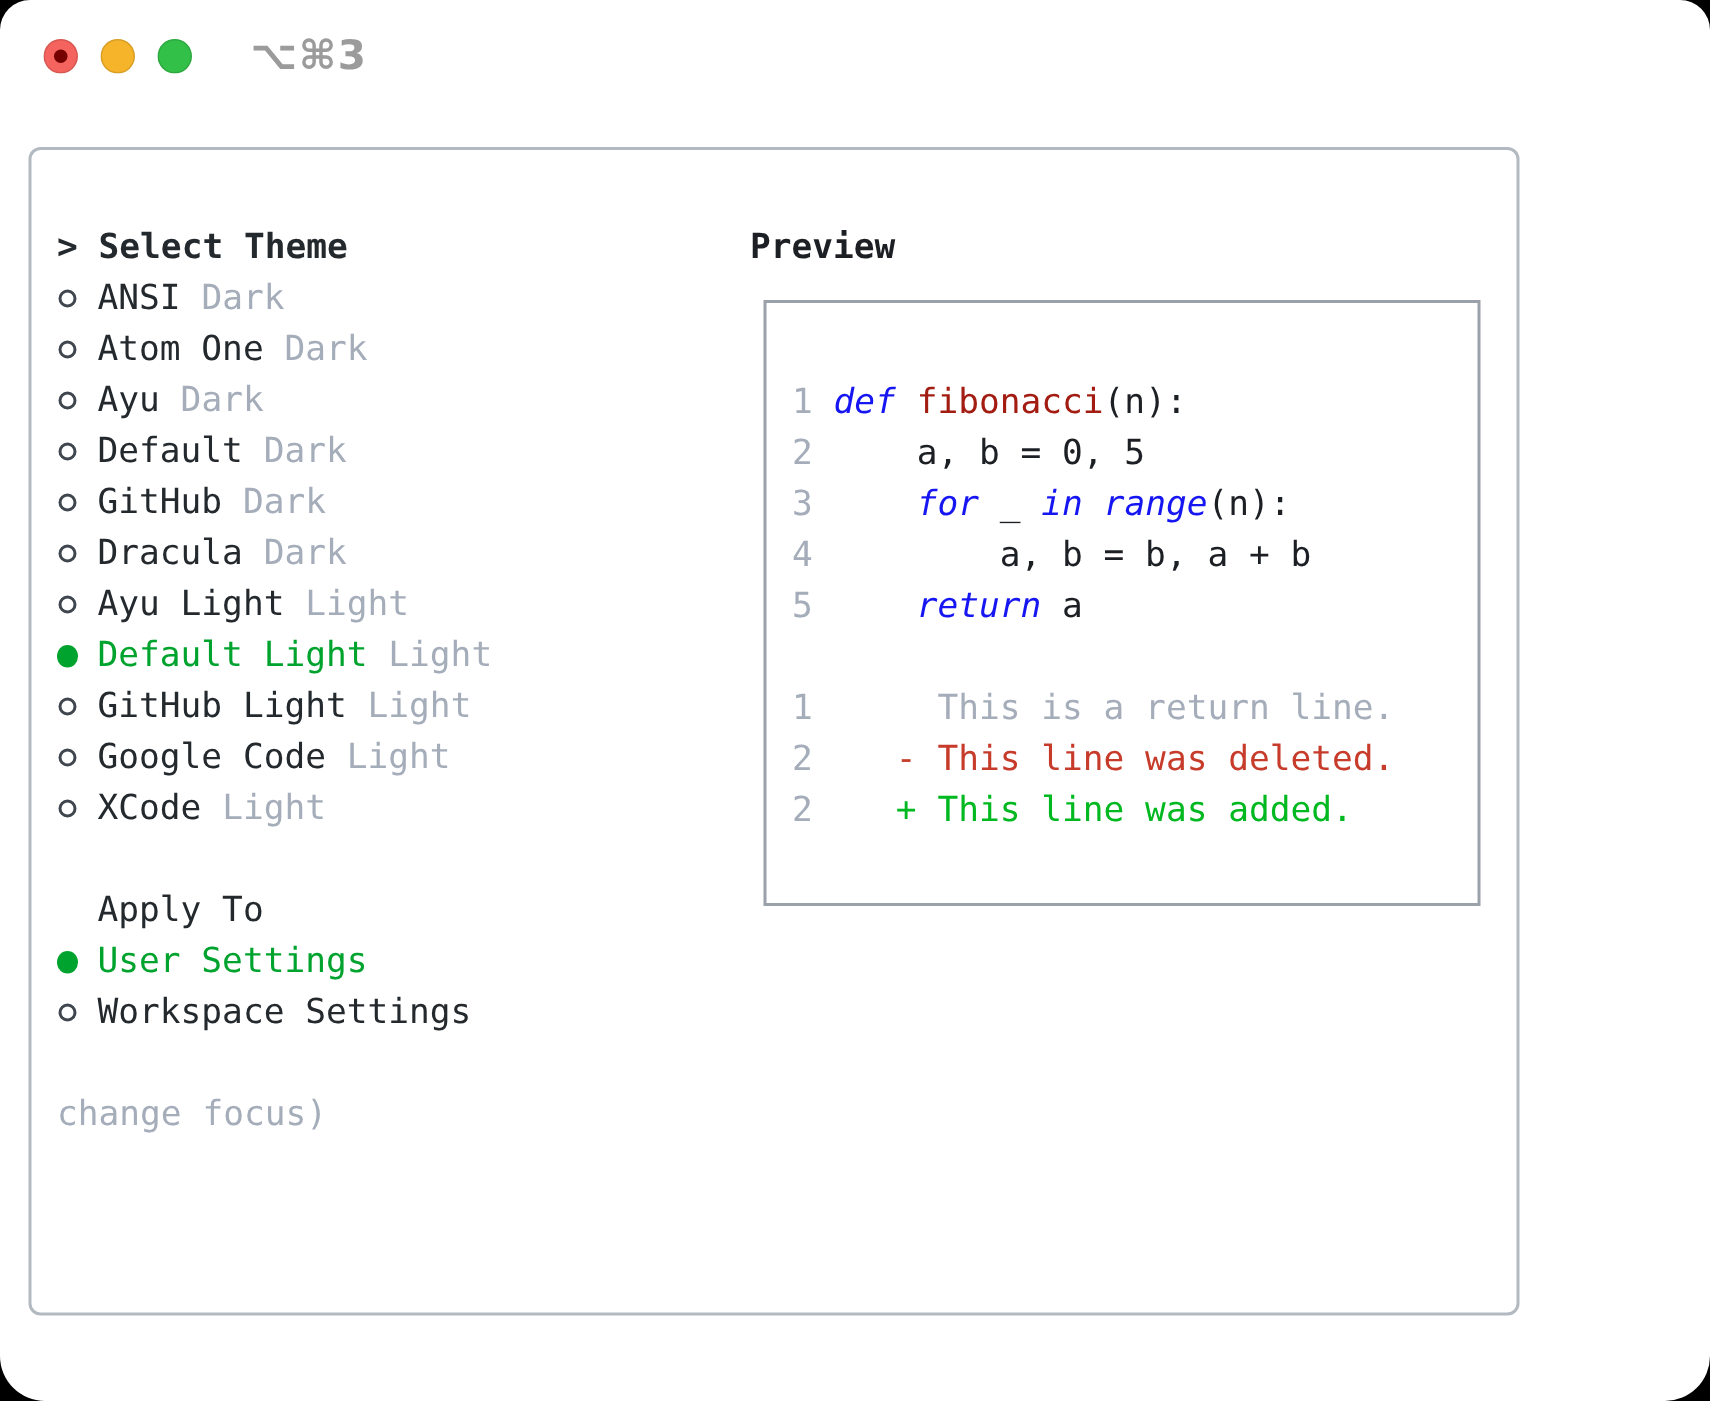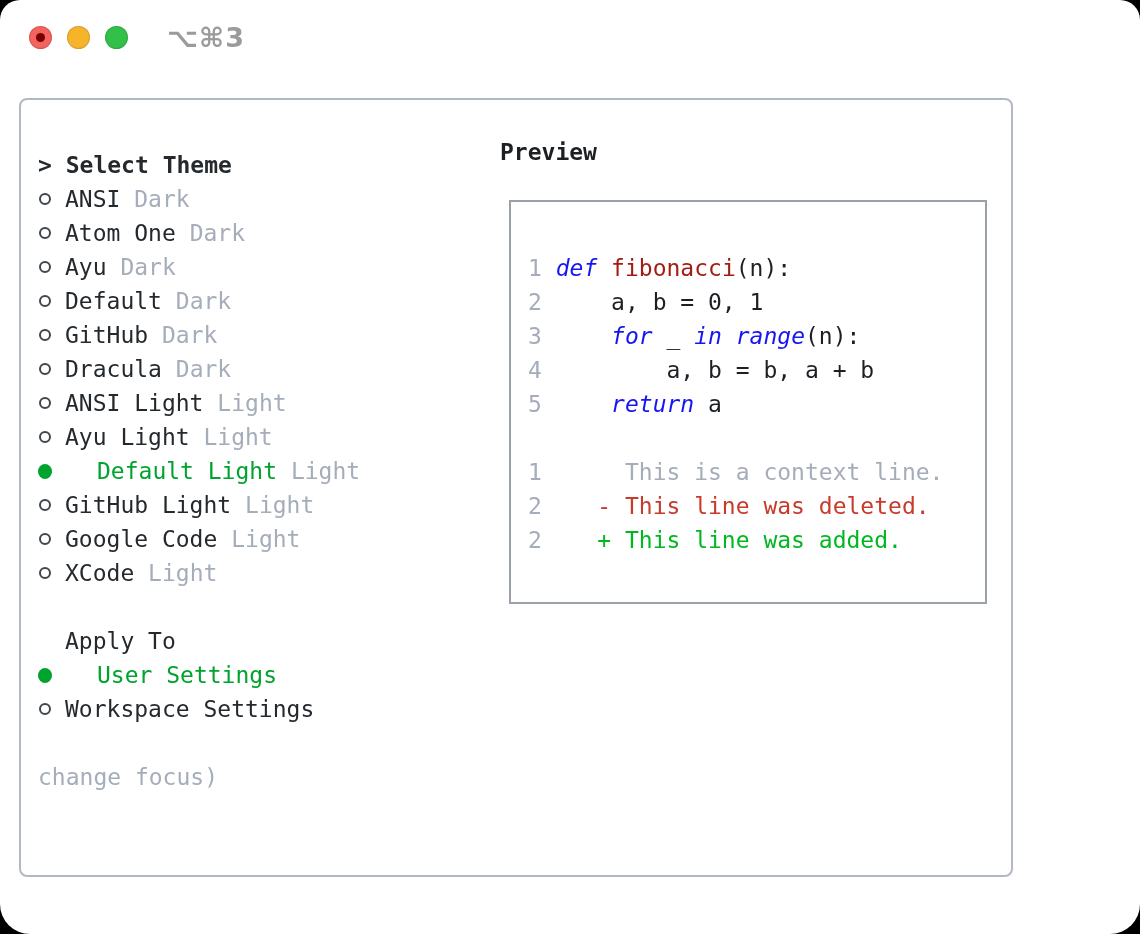--- a/index.html
+++ b/index.html
@@ -23,25 +23,25 @@
     border:2px solid #b3b9c1;border-radius:8px;box-sizing:border-box;background:#fff;
   }
   
   .leftcol{position:absolute;left:38px;top:148px;font-size:23px;color:var(--text-dark);}
   .row{height:34px;display:flex;align-items:center;white-space:pre;}
   .row.header{font-weight:700;}
   .marker{width:14px;height:14px;margin-right:13px;display:flex;align-items:center;justify-content:center;flex:none;}
   .radio{width:12px;height:12px;border:2px solid #3f464e;border-radius:50%;box-sizing:border-box;}
   .radio.on{width:15px;height:15px;border:none;background:var(--accent-green);}
   .item-label{white-space:pre;}
-  .sel .item-name{color:var(--accent-green);margin-left:32px;}
+  .sel .item-name{color:var(--accent-green);}
   .variant{color:var(--muted-gray);margin-top:48px;}
   .hint{color:var(--muted-gray);}
   
-  .preview-title{position:absolute;left:500px;top:135px;height:34px;display:flex;align-items:center;font-size:23px;font-weight:700;color:#1c1f23;}
+  .preview-title{position:absolute;left:500px;top:148px;height:34px;display:flex;align-items:center;font-size:23px;font-weight:700;color:#1c1f23;}
   .preview-box{
     position:absolute;left:509px;top:200px;width:478px;height:404px;
     border:2px solid #9aa1a9;box-sizing:border-box;background:#fff;
   }
   .codeblock{position:absolute;left:17px;top:49px;font-size:23px;}
   .cline{height:34px;display:flex;align-items:center;white-space:pre;}
   .num{color:var(--muted-gray);}
   .kw{color:var(--keyword-blue);font-style:italic;}
   .fn{color:var(--function-red);}
   .pl{color:#1c1f23;}
@@ -68,43 +68,42 @@
   <div class="panel"></div>
 
   <div class="leftcol" id="leftcol">
       <div class="row header"><span>&gt; </span><span>Select Theme</span></div>
       <div class="row"><span class="marker"><span class="radio"></span></span><span class="item-label"><span class="item-name">ANSI</span> <span class="variant">Dark</span></span></div>
       <div class="row"><span class="marker"><span class="radio"></span></span><span class="item-label"><span class="item-name">Atom One</span> <span class="variant">Dark</span></span></div>
       <div class="row"><span class="marker"><span class="radio"></span></span><span class="item-label"><span class="item-name">Ayu</span> <span class="variant">Dark</span></span></div>
       <div class="row"><span class="marker"><span class="radio"></span></span><span class="item-label"><span class="item-name">Default</span> <span class="variant">Dark</span></span></div>
       <div class="row"><span class="marker"><span class="radio"></span></span><span class="item-label"><span class="item-name">GitHub</span> <span class="variant">Dark</span></span></div>
       <div class="row"><span class="marker"><span class="radio"></span></span><span class="item-label"><span class="item-name">Dracula</span> <span class="variant">Dark</span></span></div>
-      <div class="row"><span class="marker"><span class="radio"></span></span><span class="item-label"><span class="item-name">ANSI Light</span> <span class="variant">Light</span></span></div>
       <div class="row"><span class="marker"><span class="radio"></span></span><span class="item-label"><span class="item-name">Ayu Light</span> <span class="variant">Light</span></span></div>
       <div class="row sel"><span class="marker"><span class="radio on"></span></span><span class="item-label"><span class="item-name">Default Light</span> <span class="variant">Light</span></span></div>
       <div class="row"><span class="marker"><span class="radio"></span></span><span class="item-label"><span class="item-name">GitHub Light</span> <span class="variant">Light</span></span></div>
       <div class="row"><span class="marker"><span class="radio"></span></span><span class="item-label"><span class="item-name">Google Code</span> <span class="variant">Light</span></span></div>
       <div class="row"><span class="marker"><span class="radio"></span></span><span class="item-label"><span class="item-name">XCode</span> <span class="variant">Light</span></span></div>
       <div class="row"> </div>
       <div class="row"><span class="marker"></span><span>Apply To</span></div>
       <div class="row sel"><span class="marker"><span class="radio on"></span></span><span class="item-label"><span class="item-name">User Settings</span></span></div>
       <div class="row"><span class="marker"><span class="radio"></span></span><span class="item-label"><span class="item-name">Workspace Settings</span></span></div>
       <div class="row"> </div>
       <div class="row hint"><span>change focus)</span></div>
     </div>
 
   <div class="preview-title">Preview</div>
 
   <div class="preview-box">
     <div class="codeblock" id="codeblock">
         <div class="cline"><span class="num">1 </span><span class="kw">def</span><span class="pl"> </span><span class="fn">fibonacci</span><span class="pl">(n):</span></div>
-        <div class="cline"><span class="num">2 </span><span class="pl">    a, b = 0, 1</span></div>
+        <div class="cline"><span class="num">2 </span><span class="pl">    a, b = 0, 5</span></div>
         <div class="cline"><span class="num">3 </span><span class="pl">    </span><span class="kw">for</span><span class="pl"> _ </span><span class="kw">in</span><span class="pl"> </span><span class="kw">range</span><span class="pl">(n):</span></div>
         <div class="cline"><span class="num">4 </span><span class="pl">        a, b = b, a + b</span></div>
         <div class="cline"><span class="num">5 </span><span class="pl">    </span><span class="kw">return</span><span class="pl"> a</span></div>
         <div class="cline"> </div>
-        <div class="cline"><span class="num">1 </span><span class="ctx">     This is a context line.</span></div>
+        <div class="cline"><span class="num">1 </span><span class="ctx">     This is a return line.</span></div>
         <div class="cline"><span class="num">2 </span><span class="del">   - This line was deleted.</span></div>
         <div class="cline"><span class="num">2 </span><span class="add">   + This line was added.</span></div>
       </div>
   </div>
 
 </div>
 
 </body></html>

